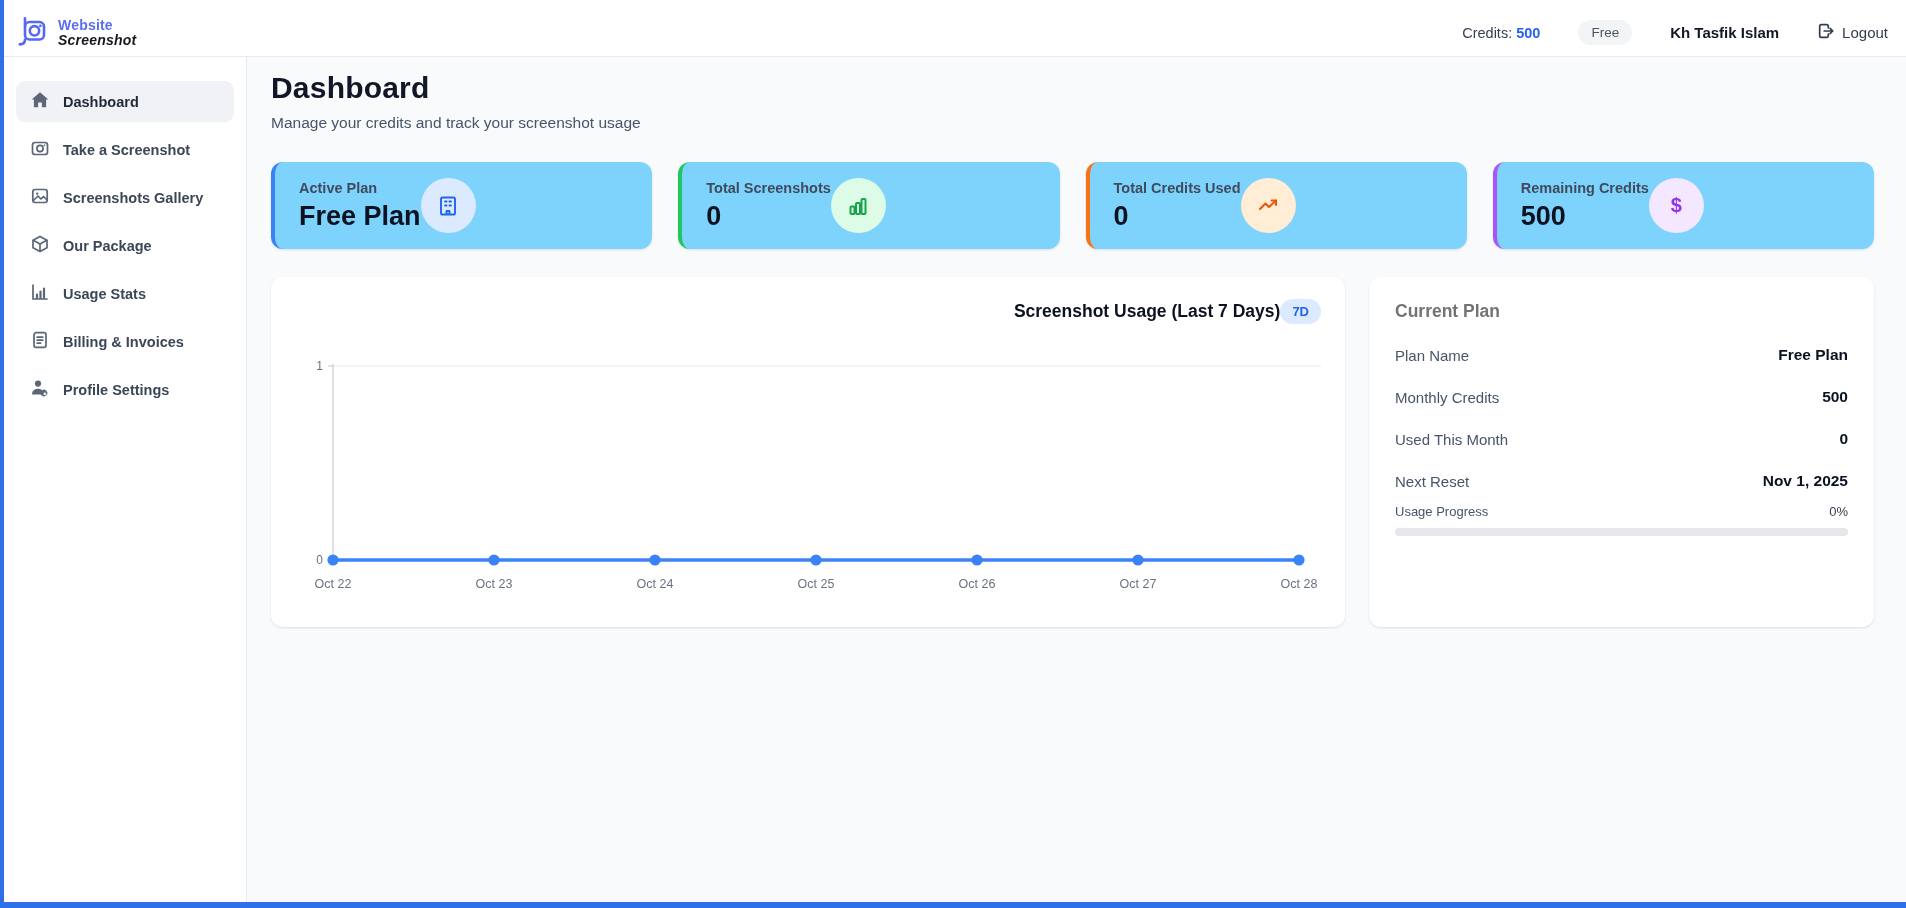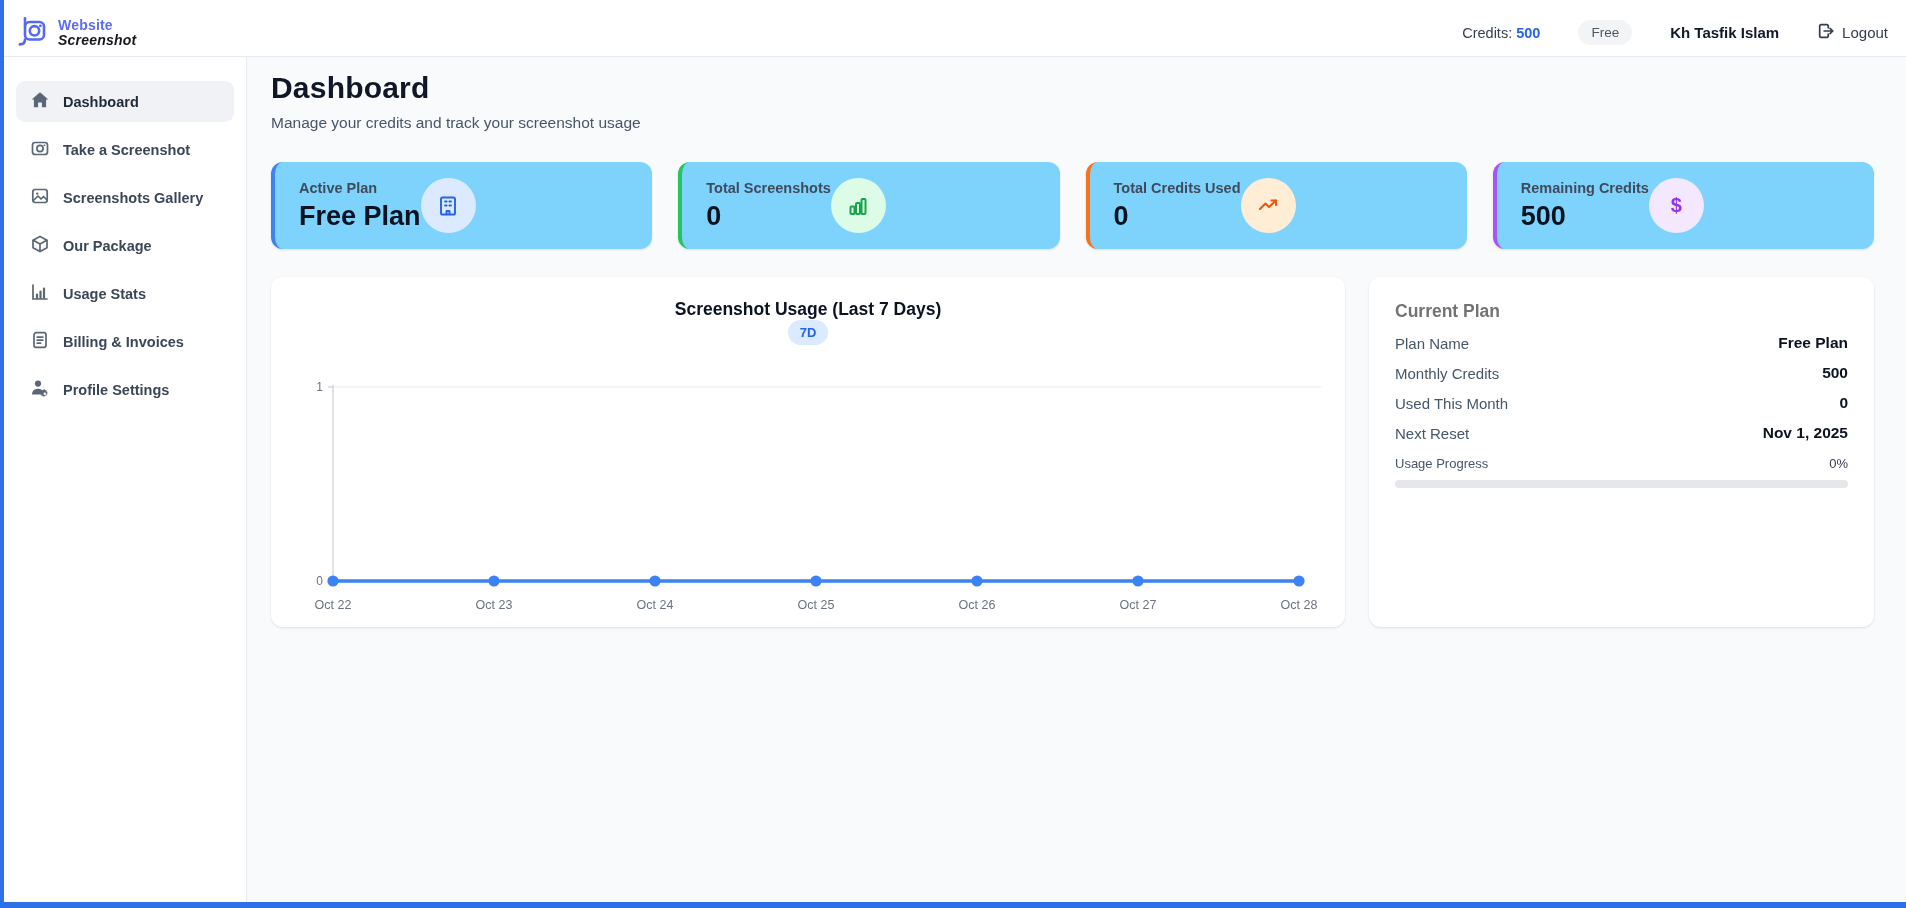--- a/index.html
+++ b/index.html
@@ -68,35 +68,35 @@
     width:55px; height:55px; border-radius:50%;
     display:flex; align-items:center; justify-content:center;
     font-size:20px; font-weight:bold;
   }
   .bottom-row { display:flex; gap:24px; margin-top:28px; align-items:stretch; }
   .chart-card {
     flex:1 1 auto; background:#fff; border-radius:12px; padding:22px 24px;
     box-shadow:0 1px 3px rgba(16,24,40,.08), 0 1px 2px rgba(16,24,40,.04);
     height:350px;
   }
-  .chart-head { display:flex; align-items:center; justify-content:flex-end;flex-direction:column; }
+  .chart-head { display:flex; align-items:center; justify-content:flex-end; }
   .chart-title { font-size:17.5px; font-weight:bold; color:#0b1220; }
   .range-badge {
     background:#dbeafe; color:#2563eb; font-size:13px; font-weight:bold;
     border-radius:999px; padding:5px 12px; cursor:pointer;
   }
   .chart-area { margin-top:26px; }
   .plan-card {
     width:505px; flex:0 0 auto; background:#fff; border-radius:12px;
     padding:24px 26px;
     box-shadow:0 1px 3px rgba(16,24,40,.08), 0 1px 2px rgba(16,24,40,.04);
     height:350px;
   }
   .plan-title { font-size:17.5px; font-weight:bold; color:#737373; }
-  .plan-row { display:flex; align-items:center; justify-content:space-between; margin-top:12px; }
+  .plan-row { display:flex; align-items:center; justify-content:space-between; margin-top:24px; }
   .plan-row-label { font-size:15px; color:#475569; }
   .plan-row-value { font-size:15.5px; font-weight:bold; color:#0b1220; }
   .progress-row { display:flex; align-items:center; justify-content:space-between; margin-top:14px; }
   .progress-label { font-size:13px; color:#475569; }
   .progress-value { font-size:13px; color:#374151; }
   .progress-track {
     margin-top:9px; height:8px; border-radius:999px; background:#e5e7eb; overflow:hidden;
   }
   .progress-fill { height:100%; background:#2563eb; border-radius:999px; width:0%; }
 </style>

